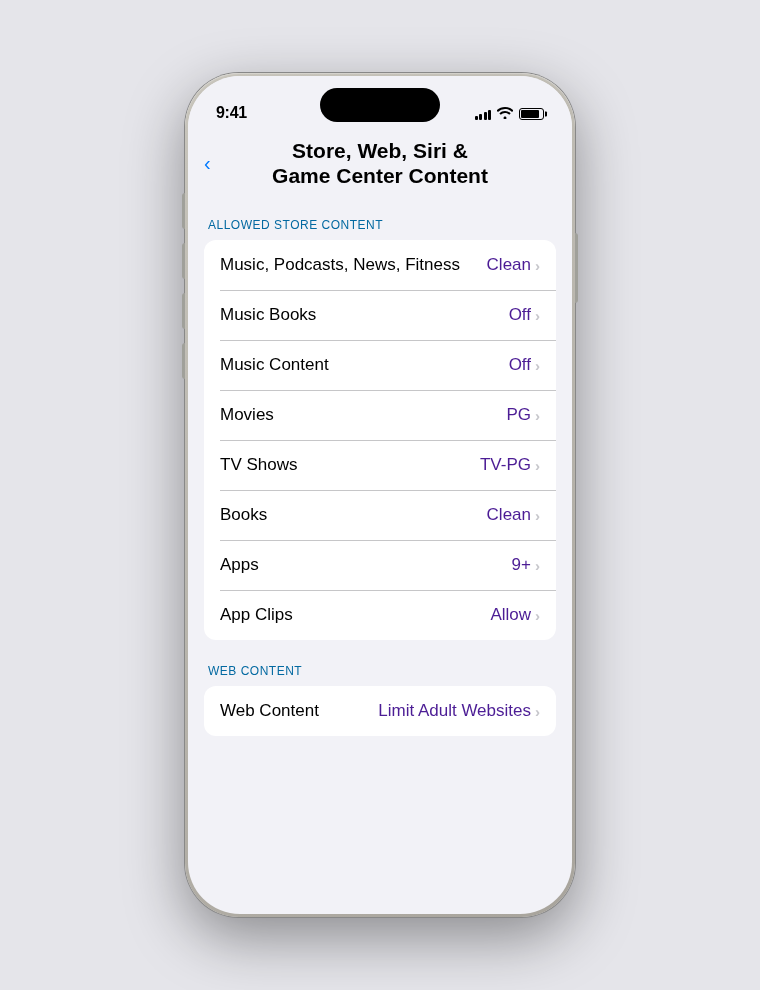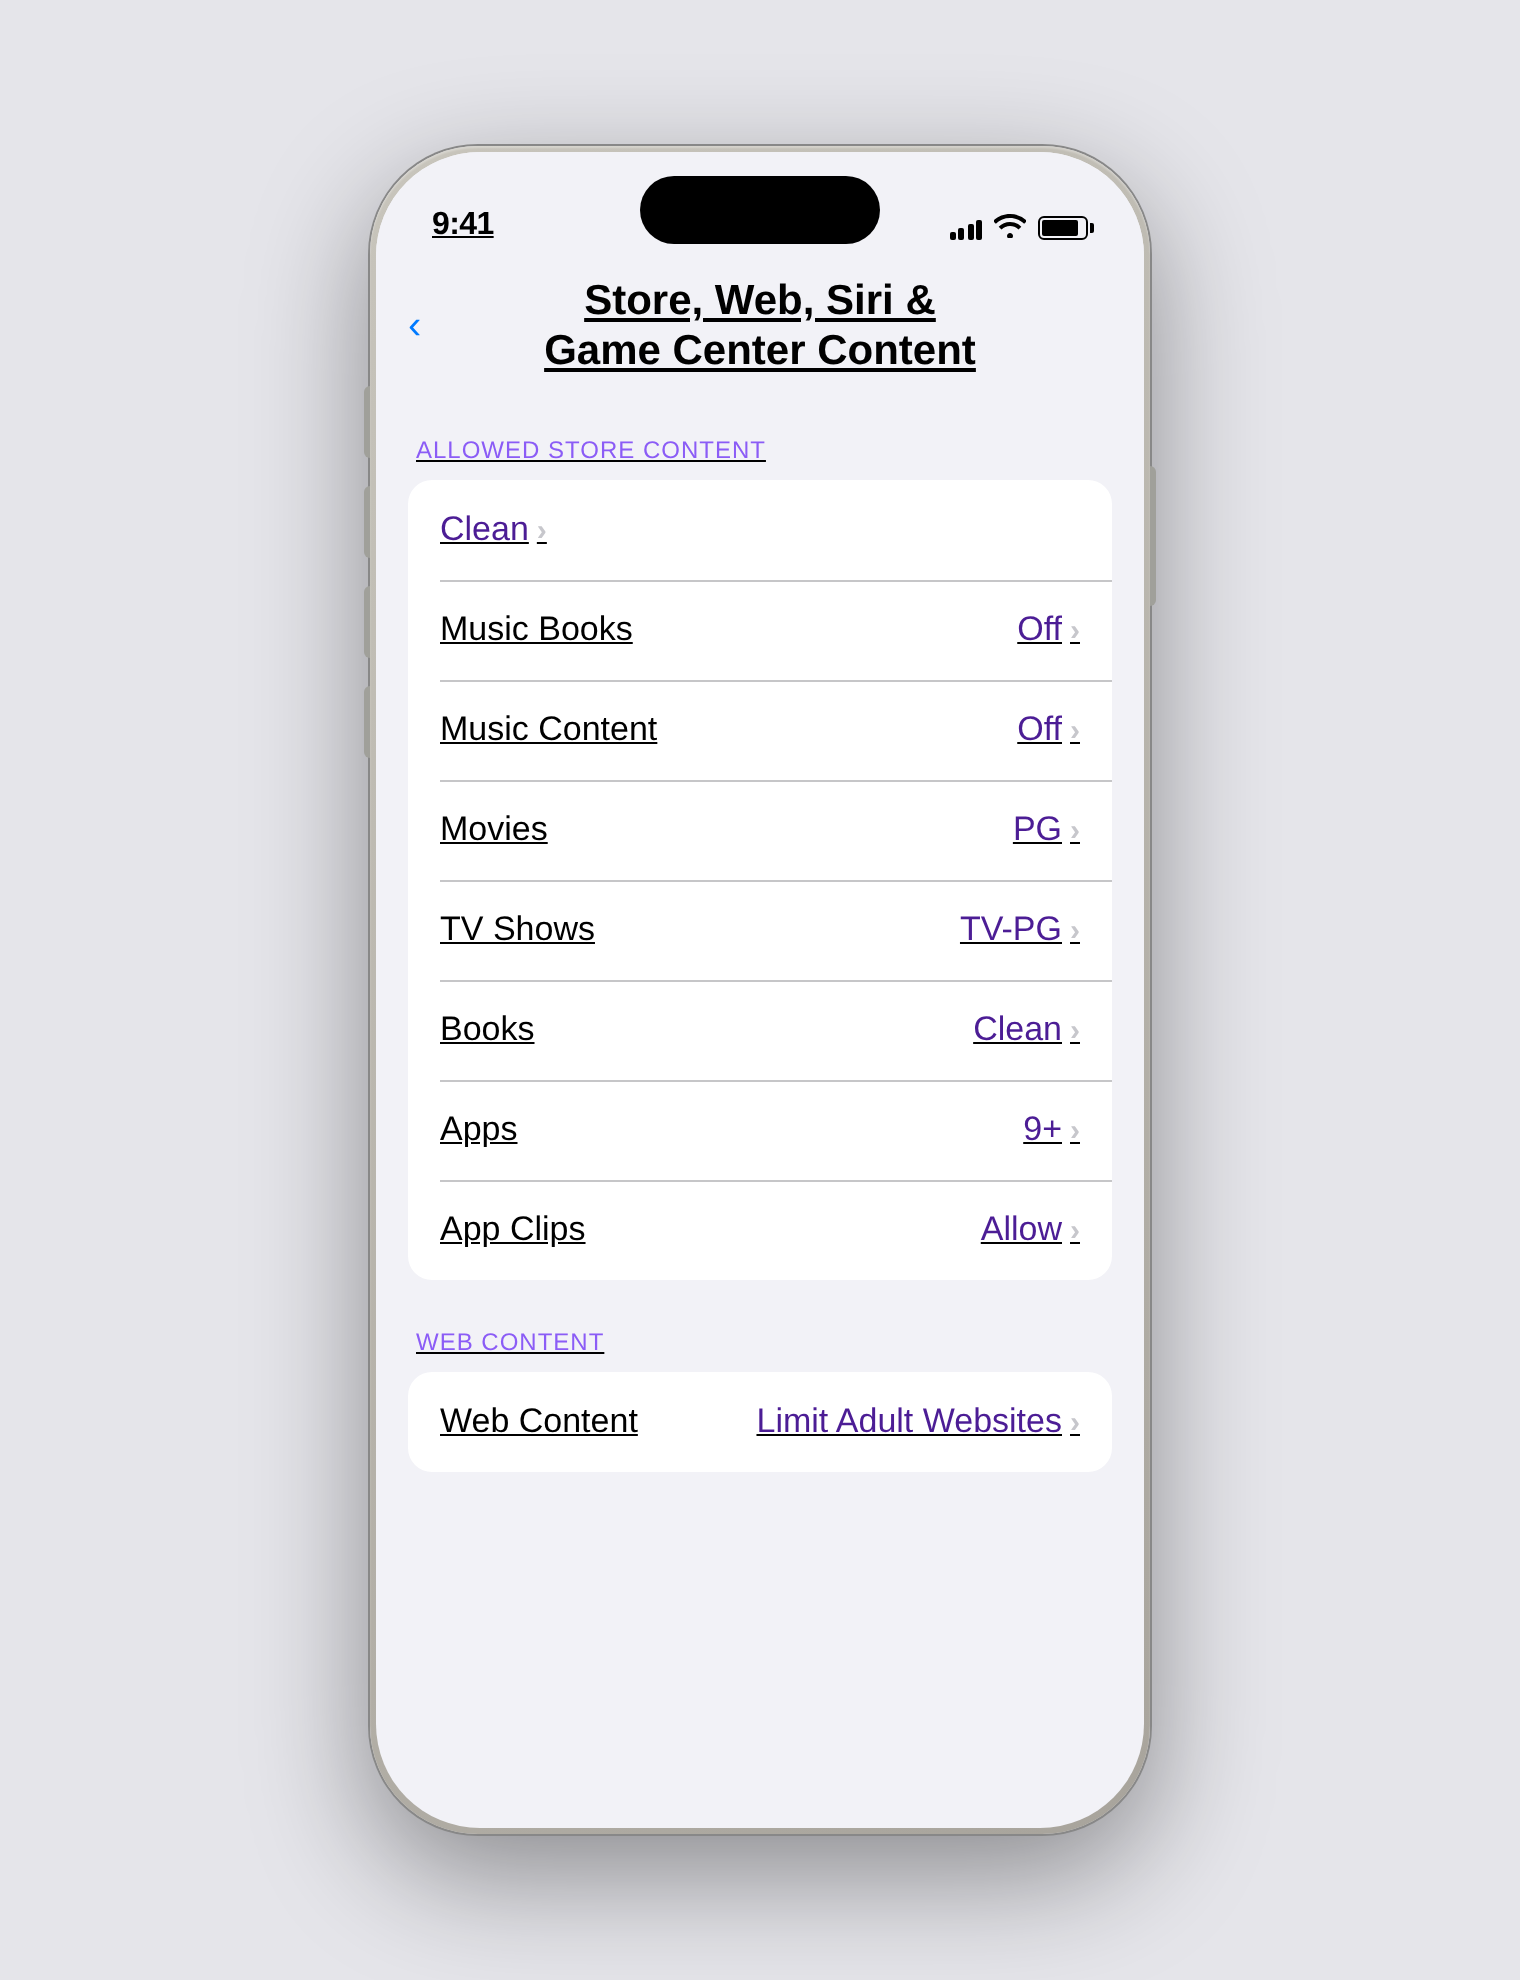--- a/index.html
+++ b/index.html
@@ -18,21 +18,20 @@
       width: 390px;
       height: 844px;
       background: linear-gradient(145deg, #c8c5bc, #a8a49c);
       border-radius: 54px;
       padding: 3px;
       box-shadow:
         0 0 0 1px #888,
         0 20px 60px rgba(0,0,0,0.4),
         inset 0 1px 1px rgba(255,255,255,0.3);
       position: relative;
-      text-decoration: underline;
     }
 
     
     .phone-outer::before {
       content: '';
       position: absolute;
       left: -3px;
       top: 120px;
       width: 3px;
       height: 36px;
@@ -184,21 +183,21 @@
 
     
     .content {
       padding: 20px 0 0;
       overflow-y: auto;
     }
 
     .section-label {
       font-size: 12px;
       font-weight: 400;
-      color: #8b5cf6;
+      color: #0369a1;
       text-transform: uppercase;
       letter-spacing: 0.5px;
       padding: 0 20px 8px 20px;
     }
 
     .settings-group {
       background: #fff;
       border-radius: 12px;
       margin: 0 16px 24px;
       overflow: hidden;
@@ -282,20 +281,21 @@
       </div>
       <div class="nav-title">Store, Web, Siri &amp; Game Center Content</div>
     </div>
 
     <div class="content">
 
       <div class="section-label">ALLOWED STORE CONTENT</div>
       <div class="settings-group">
 
         <div class="settings-row">
+          <span class="row-label">Music, Podcasts, News, Fitness</span>
           <div class="row-right">
             <span class="row-value">Clean</span>
             <span class="row-chevron">›</span>
           </div>
         </div>
 
         <div class="settings-row">
           <span class="row-label">Music Books</span>
           <div class="row-right">
             <span class="row-value">Off</span>

